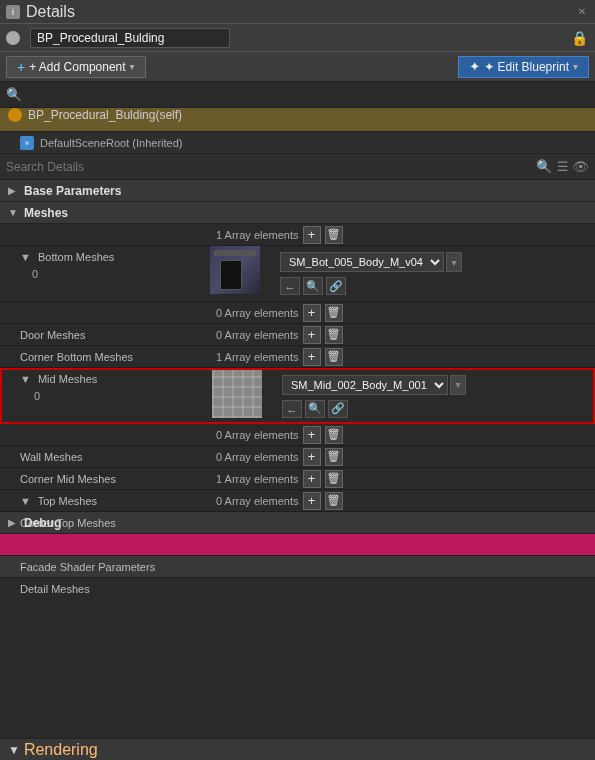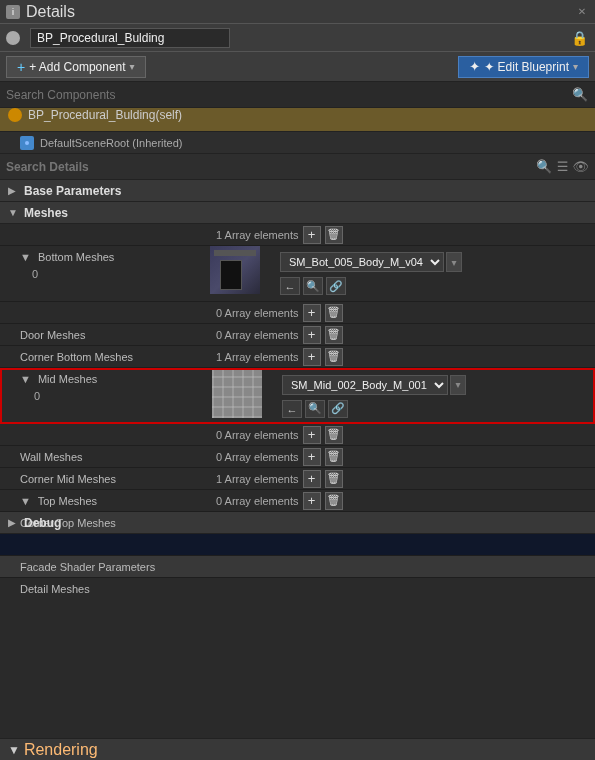--- a/index.html
+++ b/index.html
@@ -183,21 +183,20 @@
       border-bottom: 1px solid #222;
       gap: 4px;
     }
     .search-details input {
       background: transparent;
       border: none;
       color: #aaa;
       font-size: 12px;
       outline: none;
       flex: 1;
-      font-weight: bold;
     }
     .search-details-icons {
       display: flex; gap: 4px; align-items: center;
     }
     .icon-btn {
       color: #888;
       font-size: 13px;
       cursor: pointer;
     }
 
@@ -424,21 +423,20 @@
     <span class="arrow">▾</span>
   </button>
   <button class="btn-edit">
     <span class="gear">✦</span>
     <span>✦ Edit Blueprint</span>
     <span class="arrow">▾</span>
   </button>
 </div>
 
 <div class="search-components">
-  <input placeholder="Search Components" style="background: transparent; border: none; color: rgb(170, 170, 170); font-size: 12px; outline: none; flex: 1 1 0%;">
   <span class="search-icon">🔍</span>
 </div>
 
 <div class="self-row">
   <div class="self-icon"></div>
   <span>BP_Procedural_Bulding(self)</span>
 </div>
 
 <div class="scene-root-row">
   <div class="scene-icon">
@@ -598,21 +596,21 @@
         <div class="array-btn">+</div>
         <div class="array-btn" style="font-size:11px;">🗑</div>
       </div>
     </div>
 
     <div class="cat-row">
       <span class="arrow">▶</span>
       <span class="cat-label">Debug</span>
     </div>
 
-    <div class="prop-row" style="background:#0f172a;height:22px;">
+    <div class="prop-row" style="background:#be185d;height:22px;">
       <div class="prop-name">
         <span>Facade Shader Parameters</span>
       </div>
       <div class="prop-value"></div>
     </div>
 
     <div class="prop-row" style="background:#383838;height:22px;">
       <div class="prop-name">
         <span>Detail Meshes</span>
       </div>

